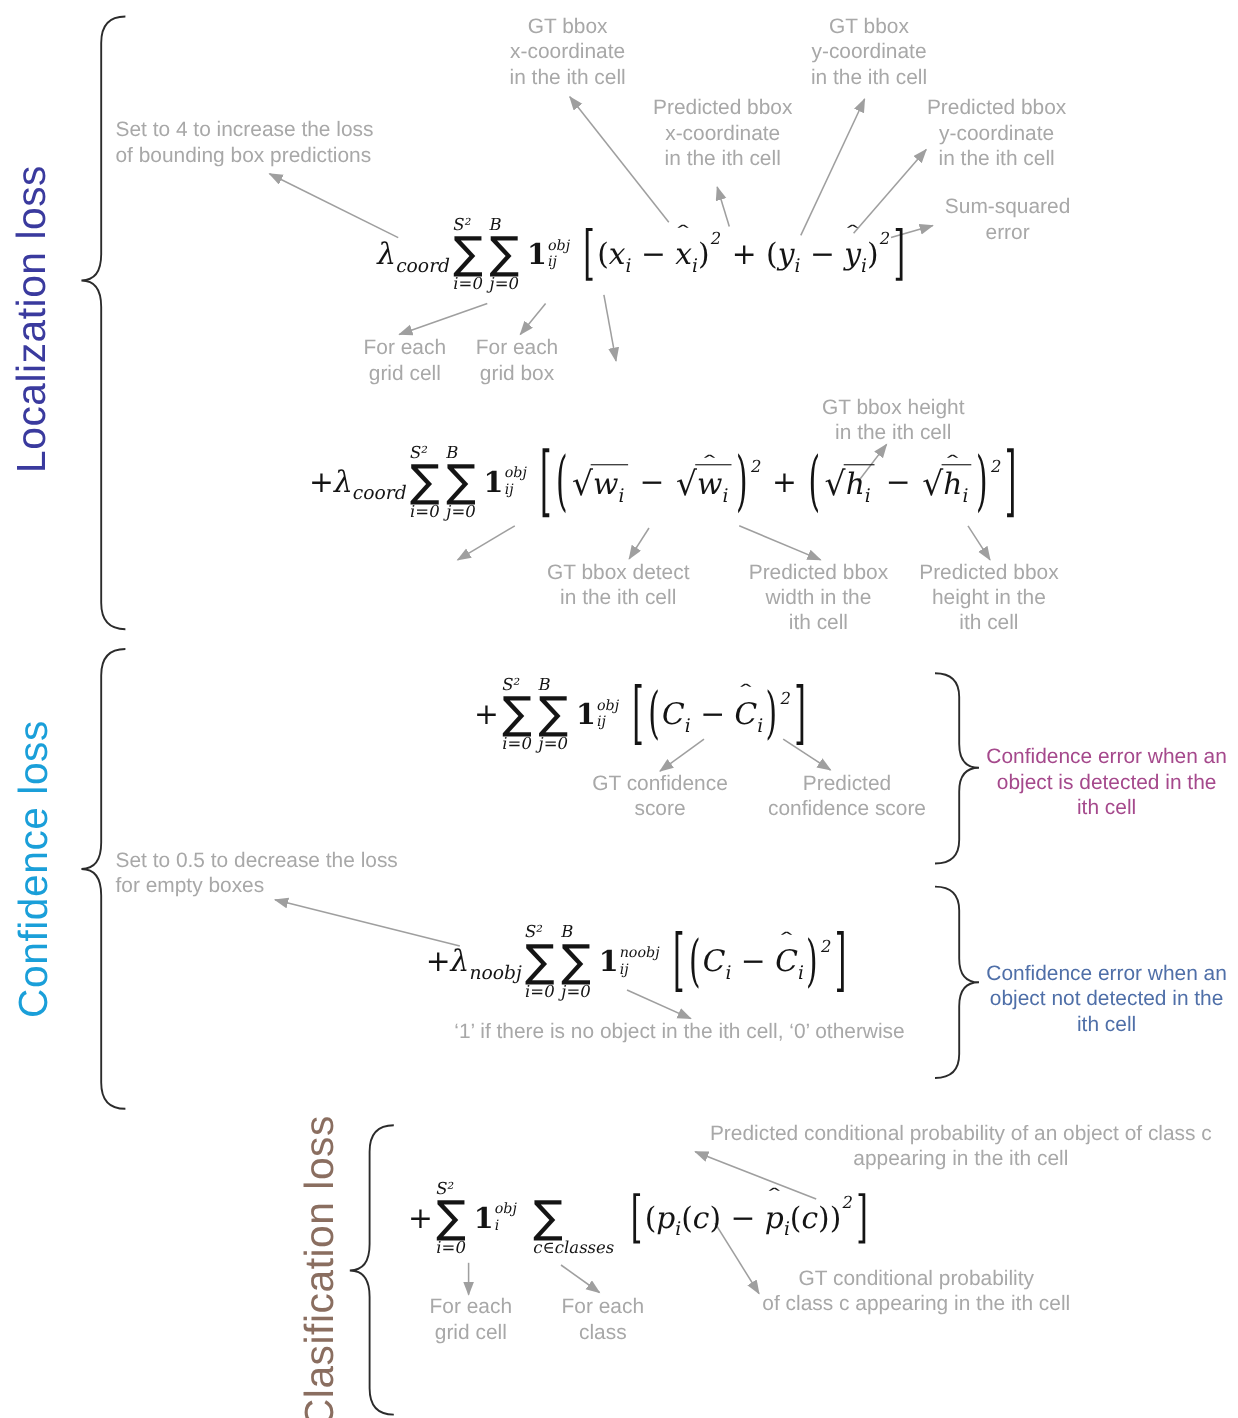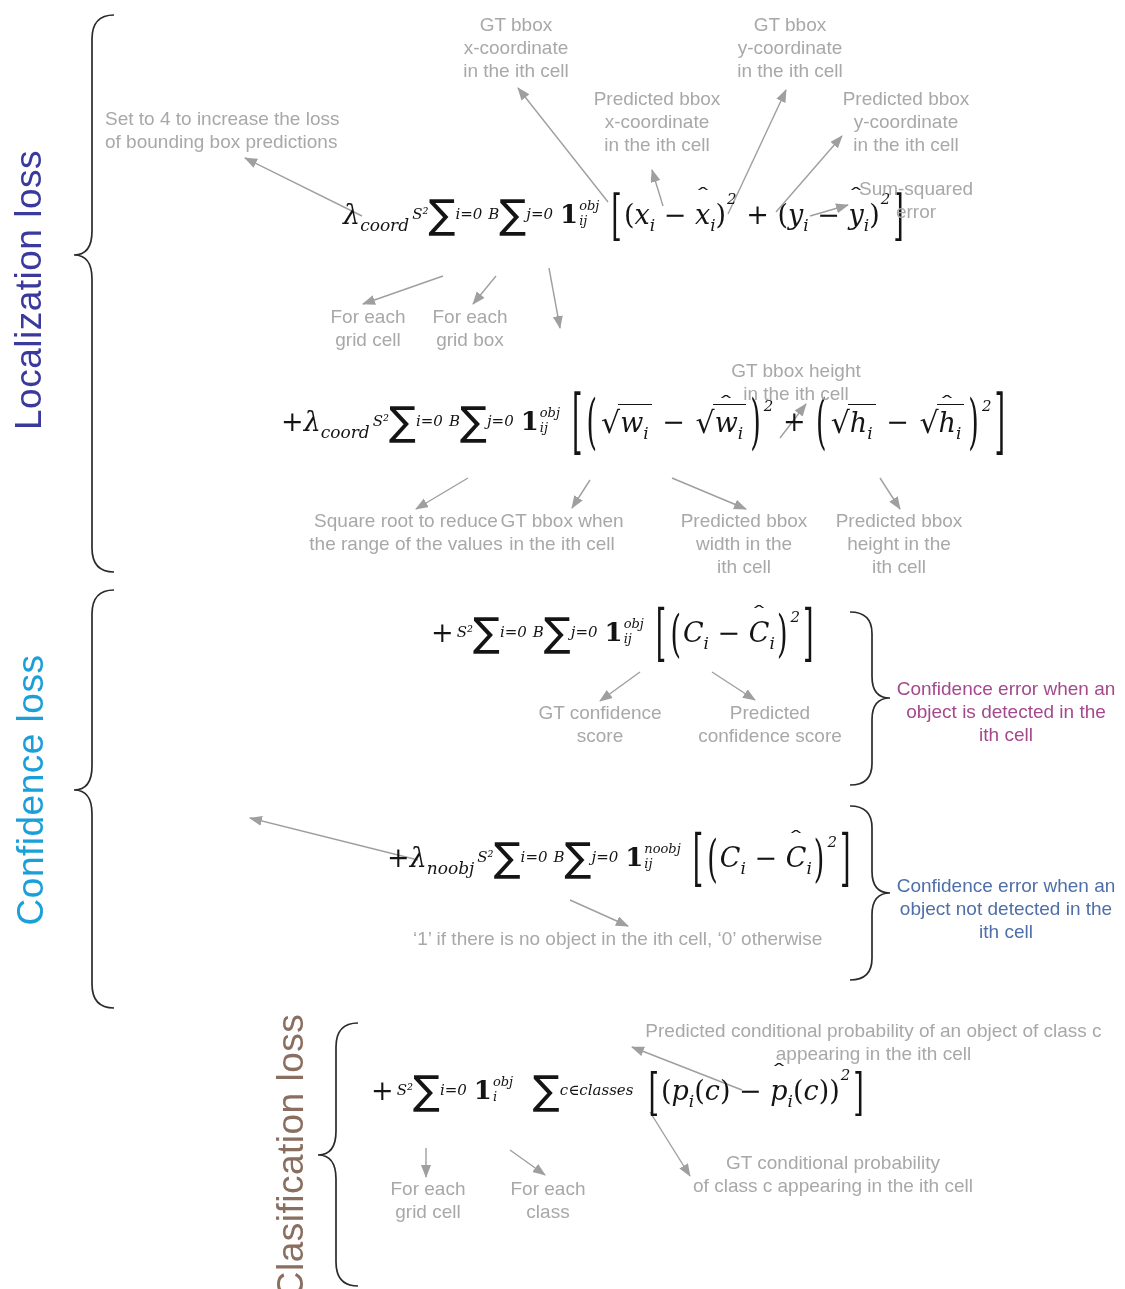--- a/index.html
+++ b/index.html
@@ -14,21 +14,21 @@
   .note.steel{color:#4f6fa8;}
   
   .sect{position:absolute;z-index:2;font-size:37px;letter-spacing:0.5px;white-space:nowrap;
         transform:translate(-50%,-50%) rotate(-90deg);}
   
   .eq{position:absolute;z-index:2;display:flex;align-items:center;color:#141414;
       font-family:"DejaVu Serif","Liberation Serif",serif;font-style:italic;font-size:27px;}
   .eq .var{white-space:pre;}
   .eq .rom{font-style:normal;}
   .vsub{font-size:17px;position:relative;top:7px;letter-spacing:0;}
-  .sum{display:inline-flex;flex-direction:row;align-items:center;margin:0 3px;line-height:1;}
+  .sum{display:inline-flex;flex-direction:column;align-items:flex-start;margin:0 3px;line-height:1;}
   .sum .lim{font-size:15px;line-height:1.15;}
   .sum .sig{font-size:40px;line-height:.92;font-style:normal;font-family:"DejaVu Sans",sans-serif;}
   .one-wrap{display:inline-flex;align-items:center;margin:0 2px 0 4px;}
   .one{font-style:normal;font-weight:bold;font-size:26px;}
   .ss{display:inline-flex;flex-direction:column;line-height:1.15;font-size:13px;margin-left:1px;}
   .brk{font-style:normal;display:inline-block;margin:0 2px;line-height:1;}
   .psup{font-size:15px;position:relative;top:-15px;margin:0 1px;}
   .hat{position:relative;display:inline-block;}
   .hatmark{position:absolute;top:-12px;left:50%;transform:translateX(-50%) scaleX(2.2);
            font-size:15px;font-style:normal;line-height:1;}
@@ -275,40 +275,40 @@
 in the ith cell</div>
   <div class="note" style="left:821px;top:88px;width:170px">Predicted bbox
 y-coordinate
 in the ith cell</div>
   <div class="note" style="left:846px;top:178px;width:140px">Sum-squared
 error</div>
   <div class="note" style="left:308px;top:306px;width:120px">For each
 grid cell</div>
   <div class="note" style="left:410px;top:306px;width:120px">For each
 grid box</div>
-  <div class="note" style="left:716px;top:360px;width:160px">GT bbox height
-in the ith cell</div>
-  <div class="note" style="left:300px;top:510px;width:212px">Square root to reduce
-the range of the values</div>
-  <div class="note" style="left:487px;top:510px;width:150px">GT bbox when
+  <div class="note" style="left:732px;top:360px;width:160px">GT bbox height
+in the ith cell</div>
+  <div class="note" style="left:487px;top:510px;width:150px">GT bbox detect
 in the ith cell</div>
   <div class="note" style="left:674px;top:510px;width:140px">Predicted bbox
 width in the
 ith cell</div>
   <div class="note" style="left:829px;top:510px;width:140px">Predicted bbox
 height in the
 ith cell</div>
 
   <div class="note" style="left:685px;top:702px;width:170px">Predicted
 confidence score</div>
   <div class="note" style="left:525px;top:702px;width:150px">GT confidence
 score</div>
   <div class="note purple" style="left:890px;top:678px;width:232px">Confidence error when an
 object is detected in the
 ith cell</div>
+  <div class="note al" style="left:105px;top:772px;width:290px">Set to 0.5 to decrease the loss
+for empty boxes</div>
   <div class="note al" style="left:413px;top:928px;width:450px">‘1’ if there is no object in the ith cell, ‘0’ otherwise</div>
   <div class="note steel" style="left:890px;top:875px;width:232px">Confidence error when an
 object not detected in the
 ith cell</div>
 
   <div class="note" style="left:668px;top:1152px;width:330px">GT conditional probability
 of class c appearing in the ith cell</div>
   <div class="note" style="left:625px;top:1020px;width:497px">Predicted conditional probability of an object of class c
 appearing in the ith cell</div>
   <div class="note" style="left:368px;top:1178px;width:120px">For each

